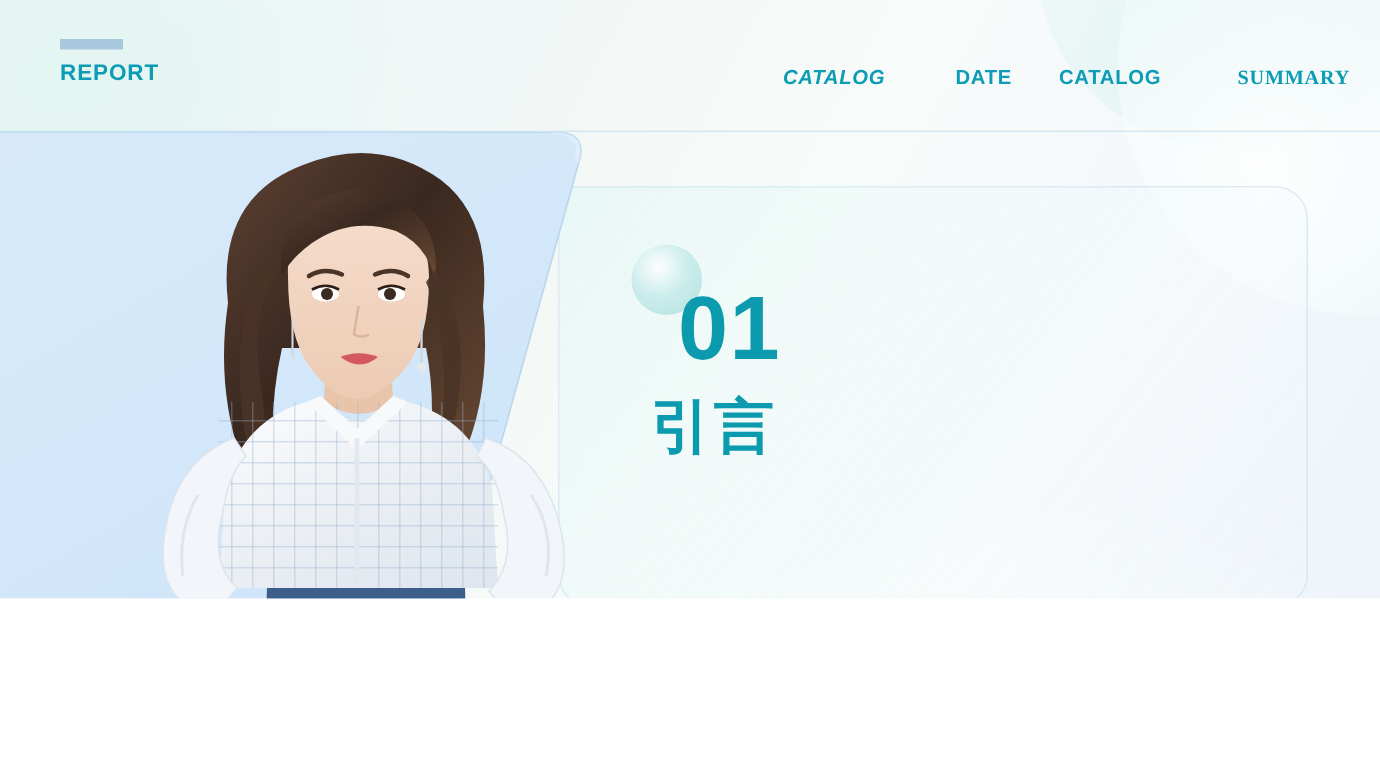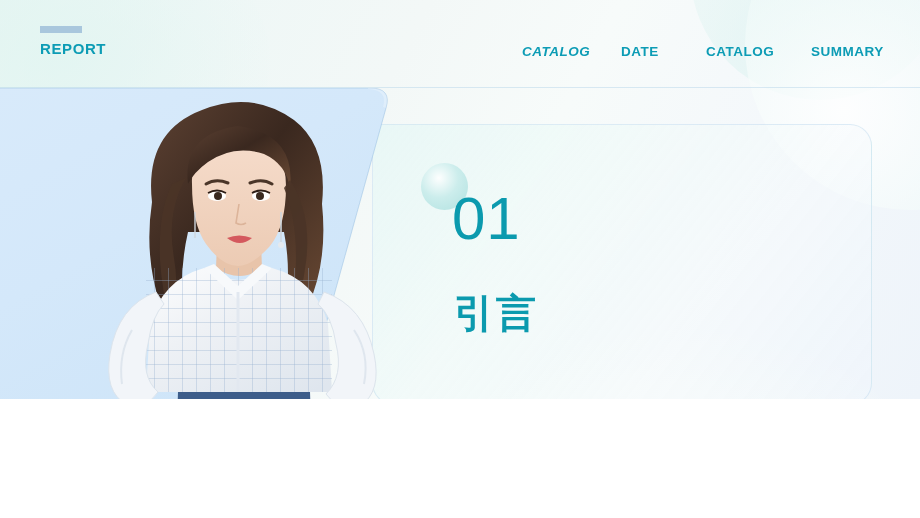--- a/index.html
+++ b/index.html
@@ -96,23 +96,23 @@
   .nav-item {
     position: absolute;
     font-size: 13.5px;
     font-weight: bold;
     color: #0d9cb5;
     letter-spacing: 0.5px;
     line-height: 1.35;
     cursor: pointer;
   }
   .nav-item.n0 { left: 17px;  top: 0;  width: 90px; font-style: italic; }
-  .nav-item.n1 { left: 116px; top: 0;  width: 70px; }
+  .nav-item.n1 { left: 132px; top: 0;  width: 70px; }
   .nav-item.n2 { left: 201px; top: 0;  width: 90px; }
-  .nav-item.n3 { left: 306px; top: 0;  width: 78px; }
+  .nav-item.n3 { left: 320px; top: 0;  width: 78px; font-family: Liberation Serif, serif; }
 
   
   .content-card {
     position: absolute;
     left: 372px;
     top: 124px;
     width: 500px;
     height: 281px;
     border-radius: 0 22px 22px 22px;
     background: linear-gradient(128deg, rgba(228,247,245,0.72) 0%, rgba(238,250,248,0.58) 34%, rgba(246,250,252,0.5) 66%, rgba(240,246,252,0.55) 100%);
@@ -151,37 +151,36 @@
     height: 47px;
     border-radius: 50%;
     background: radial-gradient(circle at 38% 32%, rgba(255,255,255,0.9) 0%, rgba(198,235,234,0.85) 45%, rgba(150,215,214,0.7) 100%);
     z-index: 4;
   }
   .section-number {
     position: absolute;
     left: 452px;
     top: 189px;
     font-size: 60px;
-    font-weight: normal;
+    font-weight: bold;
     color: #0b9aae;
     line-height: 1;
     letter-spacing: 1px;
     z-index: 6;
   }
   .section-title {
     position: absolute;
-    left: 454px;
+    left: 434px;
     top: 263px;
     font-size: 40px;
     font-weight: bold;
     color: #0b9aae;
     line-height: 1.12;
     letter-spacing: 2px;
     z-index: 6;
-    margin-top: 28px;
   }
 
   
   .watermark {
     position: absolute;
     left: 190px;
     top: 210px;
     width: 520px;
     font-size: 54px;
     font-weight: normal;

